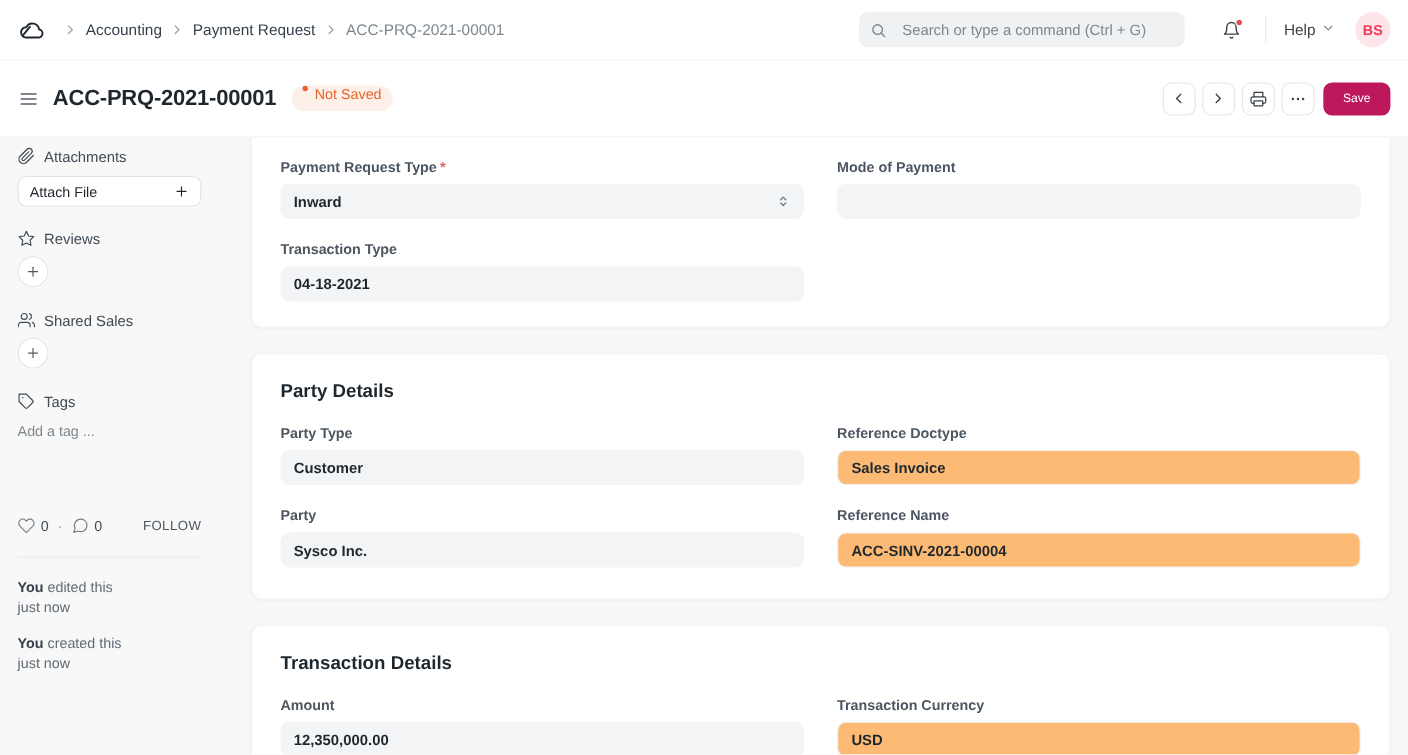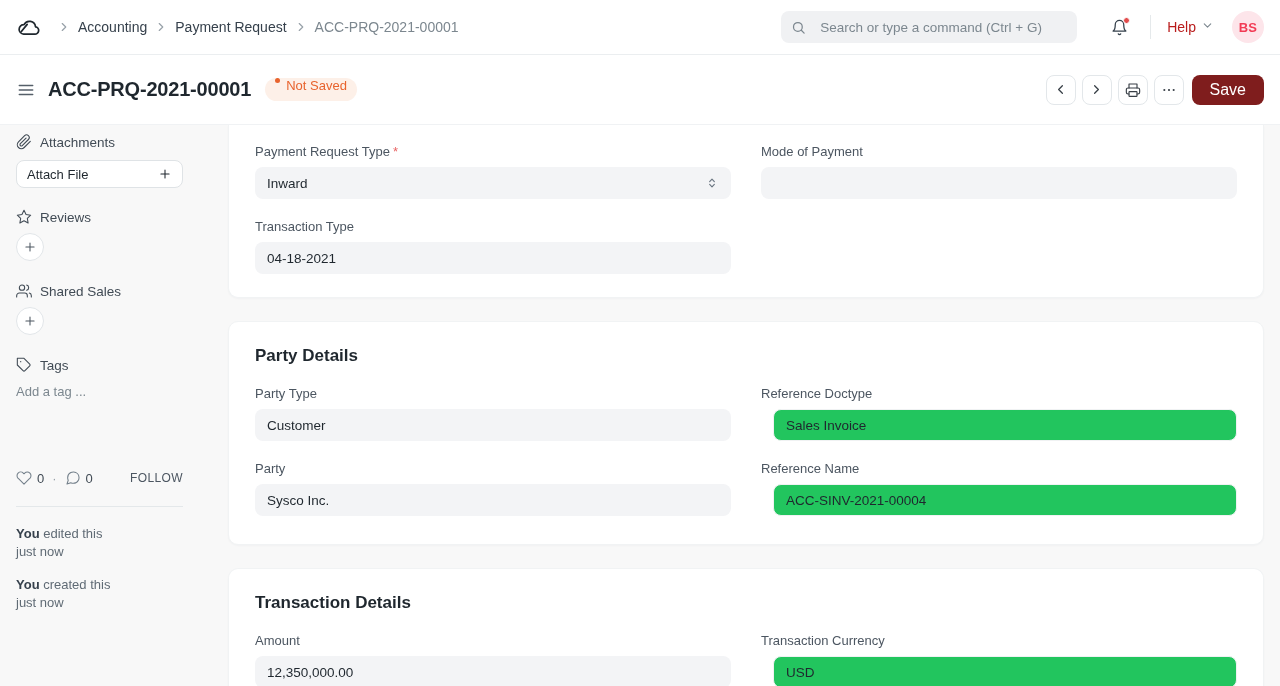--- a/index.html
+++ b/index.html
@@ -27,21 +27,21 @@
     width: 296px; height: 32px; background: #f0f1f3; border-radius: 8px;
     display: flex; align-items: center; padding: 0 10px; gap: 14px;
     color: #7c878f; font-size: 13.5px; cursor: text;
   }
   .bell-wrap { position: relative; margin-left: 34px; cursor: pointer; color: #36414c; }
   .bell-dot {
     position: absolute; top: -2px; right: -2px; width: 7px; height: 7px;
     background: #e24c4c; border-radius: 50%; border: 1.5px solid #fff;
   }
   .nav-divider { width: 1px; height: 24px; background: #e5e9eb; margin-left: 22px; }
-  .help-menu { display: flex; align-items: flex-start; gap: 5px; margin-left: 16px; cursor: pointer; font-size: 14px; color: #b91c1c; }
+  .help-menu { display: flex; align-items: flex-start; gap: 5px; margin-left: 16px; cursor: pointer; font-size: 14px; color: #404040; }
   .avatar {
     width: 32px; height: 32px; border-radius: 50%; background: #fde5ea;
     color: #f23b55; font-size: 13px; font-weight: 600;
     display: flex; align-items: center; justify-content: center;
     margin-left: 18px; cursor: pointer; letter-spacing: .2px;
   }
 
   
   .page-head {
     height: 70px; background: #fff; display: flex; align-items: center;
@@ -55,22 +55,22 @@
     display: flex; align-items: flex-start; gap: 6px; font-size: 13px; white-space: nowrap;
   }
   .status-badge .dot { width: 5px; height: 5px; border-radius: 50%; background: #e8632d; }
   .head-actions { margin-left: auto; display: flex; align-items: center; gap: 6px; }
   .icon-btn {
     width: 30px; height: 30px; border: 1px solid #e3e7ea; border-radius: 8px;
     background: #fff; display: flex; align-items: center; justify-content: center;
     cursor: pointer; color: #383f46;
   }
   .primary-btn {
-    height: 30px; padding: 0 18px; margin-left: 2px; background: #7f1d1d; color: #fff;
-    border: none; border-radius: 8px; font-size: 16px; font-family: inherit; cursor: pointer;
+    height: 30px; padding: 0 18px; margin-left: 2px; background: #be185d; color: #fff;
+    border: none; border-radius: 8px; font-size: 11px; font-family: inherit; cursor: pointer;
   }
 
   
   .content { display: flex; height: 561px; overflow: hidden; padding: 0 16px; }
 
   
   .sidebar { width: 167px; flex: 0 0 167px; padding-top: 9px; font-size: 13px; }
   .sb-head { display: flex; align-items: center; gap: 8px; color: #414b55; height: 16px; }
   .sb-head .sb-label { font-size: 13.5px; }
   .attach-btn {
@@ -99,31 +99,31 @@
   
   .main { flex: 1; margin-left: 45px; }
   .card {
     background: #fff; border-radius: 10px; border: 1px solid #f1f3f4;
     box-shadow: 0 1px 2px rgba(25,39,52,0.03); padding: 24px 26px 28px;
   }
   .card--cut-top { border-radius: 0 0 10px 10px; border-top: none; padding-top: 19px; padding-bottom: 23px; }
   .card + .card { margin-top: 23px; }
   .card--cut-bottom { border-radius: 10px 10px 0 0; border-bottom: none; padding-bottom: 60px; }
   .section-title { font-size: 17px; font-weight: 700; color: #1f272e; }
-  .form-grid { display: grid; grid-template-columns: 1fr 1fr; column-gap: 30px; }
+  .form-grid { display: grid; grid-template-columns: 1fr 1fr; column-gap: 30px; font-weight: bold; }
   .form-grid + .form-grid, .section-title + .form-grid { margin-top: 20px; }
   .fld-label { font-size: 13px; color: #4c5661; margin-bottom: 8px; display: flex; gap: 3px; }
   .req { color: #e86464; }
   .control {
     height: 32px; border-radius: 8px; background: #f3f4f6;
     display: flex; align-items: center; padding: 0 12px;
     font-size: 13.5px; color: #1f272e; cursor: pointer;
   }
   .control--select { justify-content: space-between; }
-  .control--light { background: #22c55e; border: 1px solid #f0f2f3; margin-left: 12px; }
+  .control--light { background: #fdba74; border: 1px solid #f0f2f3; }
   .updown { color: #6b7682; }
 </style>
 </head>
 <body>
 
 <header class="navbar">
   <div class="logo-btn">
     <svg width="26" height="26" viewBox="0 0 24 24" fill="none" stroke="currentColor" stroke-width="1.6" stroke-linecap="round" stroke-linejoin="round">
       <path d="M7 18.5a4.3 4.3 0 1 1 .4-8.6 5.6 5.6 0 0 1 10.6 1.9 3.3 3.3 0 0 1-.9 6.7H7z"></path>
       <path d="M4.6 16.6 10.3 9.6"></path>

